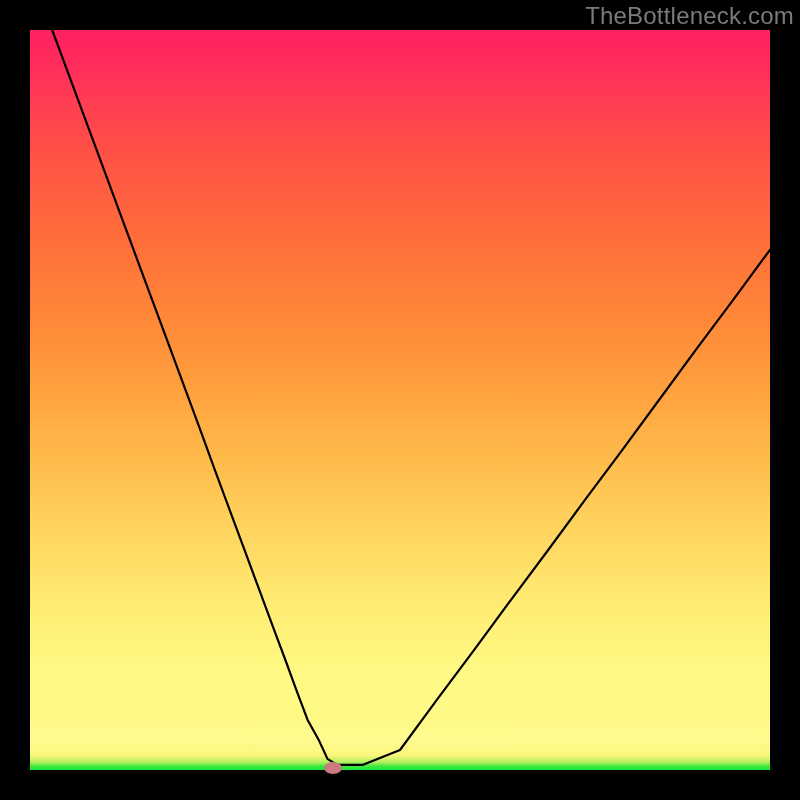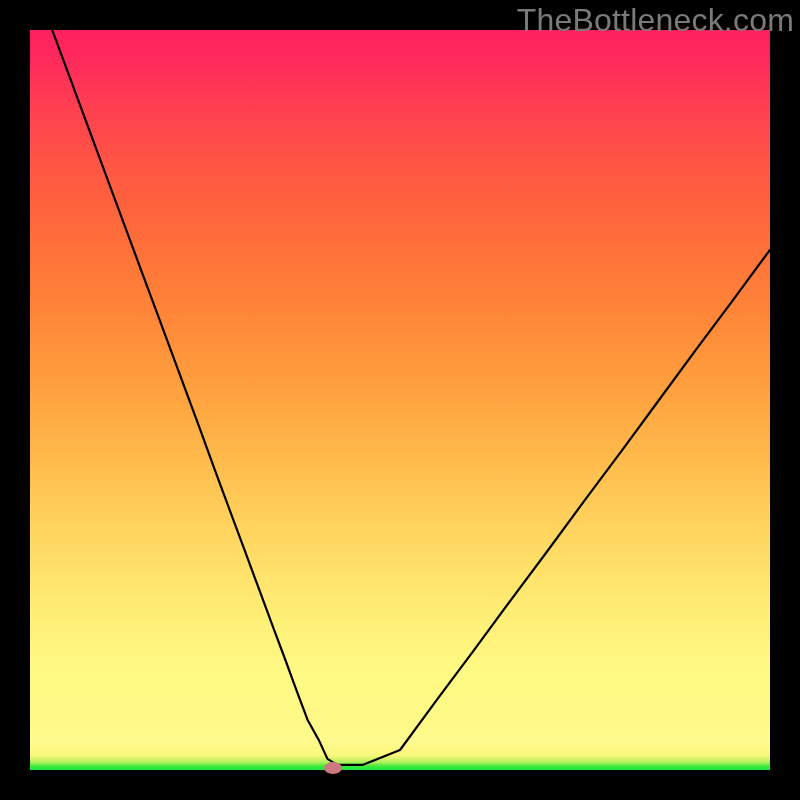--- a/index.html
+++ b/index.html
@@ -8,21 +8,21 @@
     position: relative;
     width: 800px;
     height: 800px;
     background: #000;
   }
   .watermark {
     position: absolute;
     top: 2px;
     right: 6px;
     font-family: Arial, Helvetica, sans-serif;
-    font-size: 32px;
+    font-size: 24px;
     font-weight: 400;
     color: #7a7a7a;
     letter-spacing: 0.2px;
     z-index: 10;
   }
   .plot-area {
     position: absolute;
     left: 30px;
     top: 30px;
     width: 740px;

